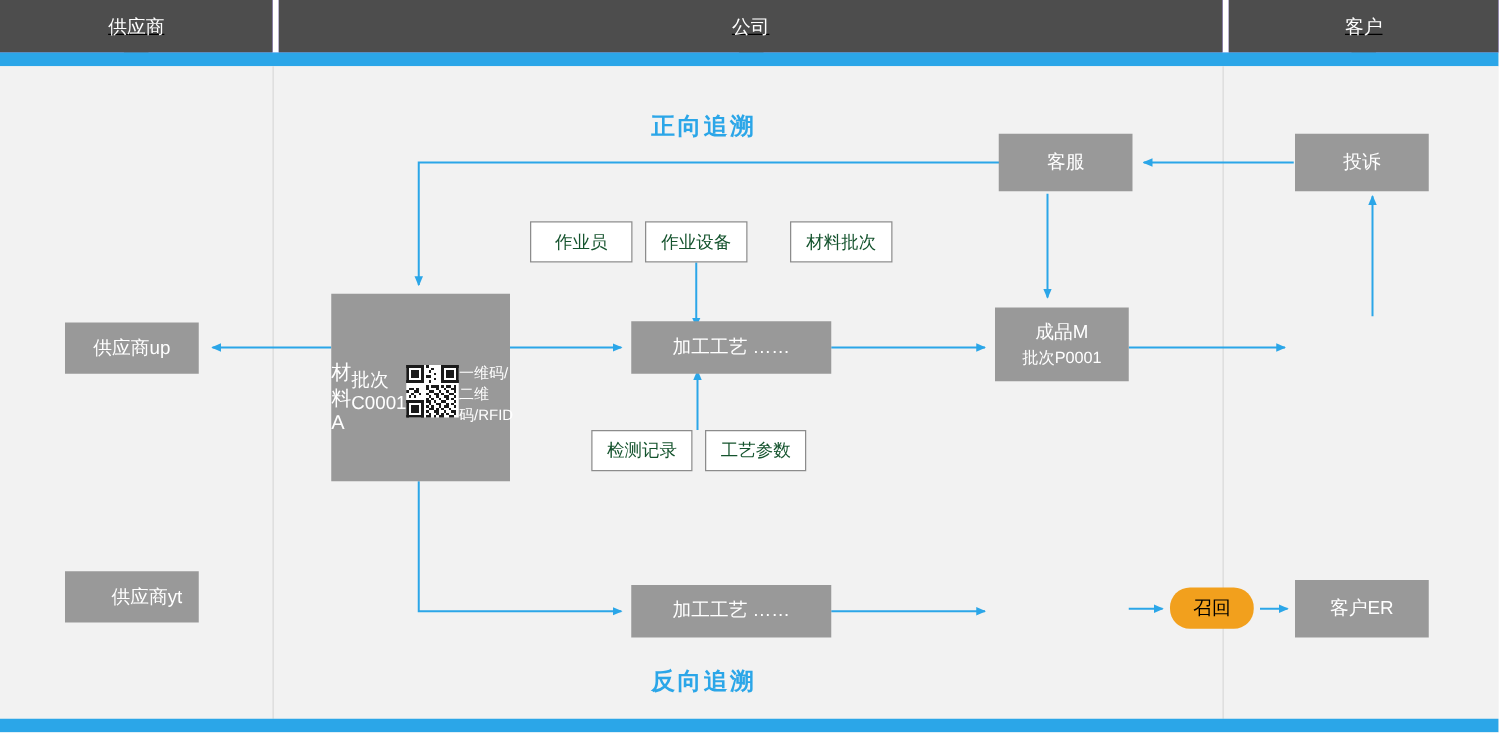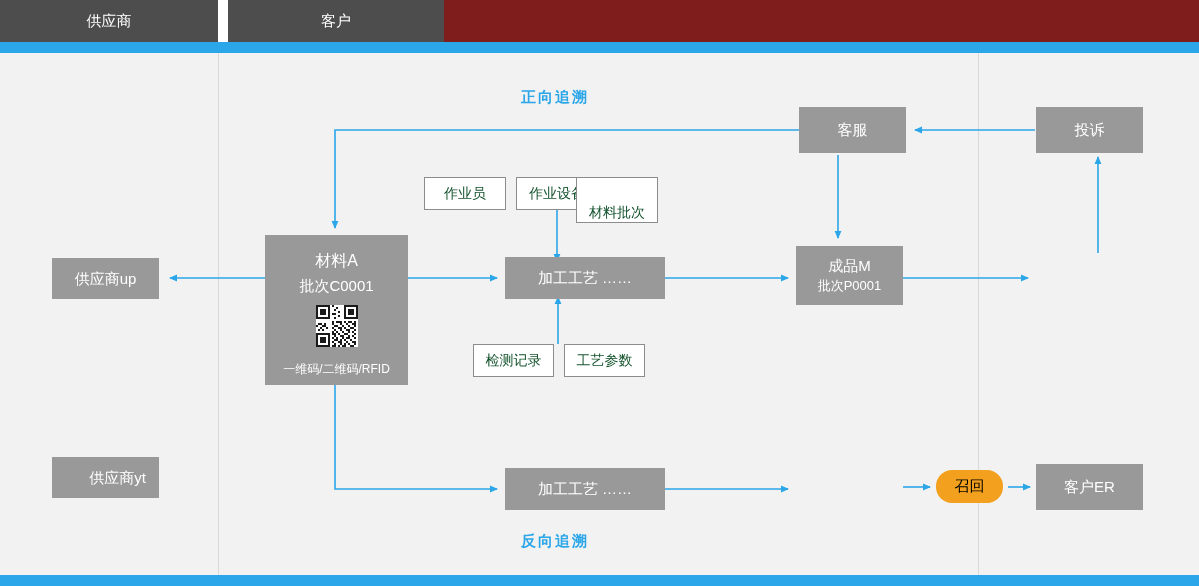--- a/index.html
+++ b/index.html
@@ -18,21 +18,22 @@
     overflow: hidden;
   }
 
   
   .header {
     position: absolute;
     left: 0; top: 0;
     width: 1199px;
     height: 42px;
     display: flex;
-    background: #7f1d1d;
+    background: #8b5cf6;
+    text-decoration: underline;
   }
   .hdr-cell {
     background: #4d4d4d;
     color: #ffffff;
     font-size: 15px;
     display: flex;
     align-items: center;
     justify-content: center;
     height: 42px;
     position: relative;
@@ -111,21 +112,20 @@
     justify-content: center;
     box-sizing: border-box;
   }
 
   .matbox {
     position: absolute;
     background: #999999;
     color: #ffffff;
     box-sizing: border-box;
     display: flex;
-    flex-direction: column;
     align-items: center;
     font-size: 15px;
   }
   .matbox .t1 { margin-top: 16px; font-size: 16px; }
   .matbox .t2 { margin-top: 5px; font-size: 15px; }
   .matbox .qr { margin-top: 9px; }
   .matbox .t3 { margin-top: 11px; font-size: 12px; color: #ffffff; }
 
   .recall {
     position: absolute;
@@ -134,21 +134,21 @@
     font-size: 15px;
     border-radius: 16px;
     display: flex;
     align-items: center;
     justify-content: center;
   }
 
   .ttl {
     position: absolute;
     color: #2ba6e8;
-    font-size: 15px;
+    font-size: 19px;
     font-weight: bold;
     letter-spacing: 2px;
   }
 
   svg.arrows {
     position: absolute;
     left: 0; top: 0;
     width: 1199px; height: 586px;
     pointer-events: none;
   }
@@ -157,20 +157,24 @@
 <body>
 
 <div id="stage">
 
   <div class="header">
     <div class="hdr-cell" style="width:218px;">
       <span>供应商</span>
       <span class="notch"></span>
     </div>
     <div class="hdr-gap"></div>
+    <div class="hdr-cell" style="width:755px;">
+      <span>公司</span>
+      <span class="notch"></span>
+    </div>
     <div class="hdr-gap"></div>
     <div class="hdr-cell" style="width:216px;">
       <span>客户</span>
       <span class="notch"></span>
     </div>
   </div>
 
   <div class="bluebar"></div>
   <div class="canvas"></div>
   <div class="vline-mid"></div>
@@ -323,21 +327,21 @@
     </div>
     <div class="t3">一维码/二维码/RFID</div>
   </div>
 
   <div class="wbox" style="left:424px; top:177px; width:82px; height:33px;">
     <span>作业员</span>
   </div>
   <div class="wbox" style="left:516px; top:177px; width:82px; height:33px;">
     <span>作业设备</span>
   </div>
-  <div class="wbox" style="left:576px; top:177px; width:82px; height:46px;align-items:flex-end;">
+  <div class="wbox" style="left:632px; top:177px; width:82px; height:33px;">
     <span>材料批次</span>
   </div>
 
   <div class="node" style="left:505px; top:257px; width:160px; height:42px;">
     <span>加工工艺  ……</span>
   </div>
 
   <div class="wbox" style="left:473px; top:344px; width:81px; height:33px;">
     <span>检测记录</span>
   </div>

